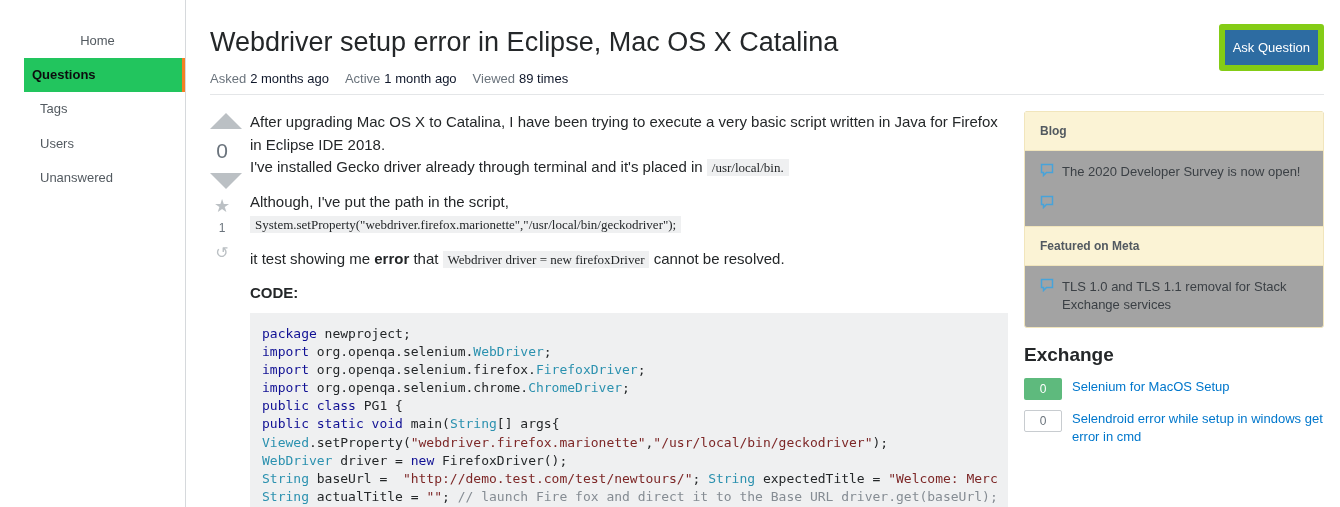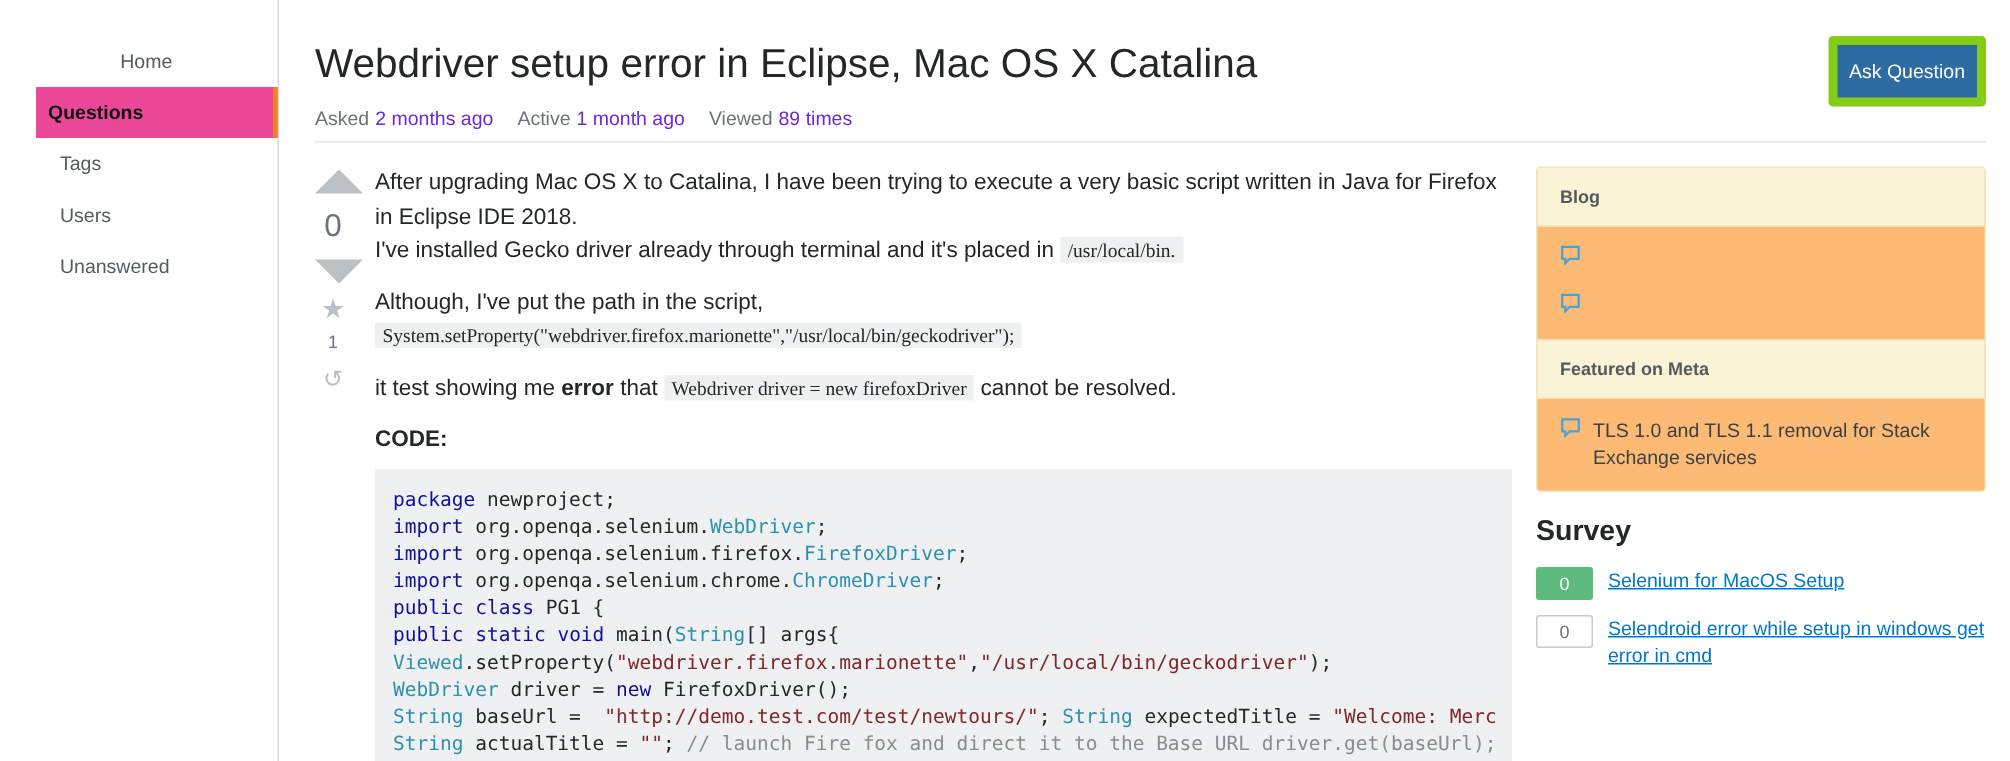--- a/index.html
+++ b/index.html
@@ -22,21 +22,21 @@
     .nav-item {
       display: block;
       padding: 8px 6px 8px 8px;
       margin-left: 32px;
       color: #535a60;
       font-size: 13px;
       cursor: pointer;
       line-height: 1.4;
     }
     .nav-item.active {
-      background: #ec4899;
+      background: #22c55e;
       color: #0c0d0e;
       font-weight: bold;
       border-right: 3px solid #f48024;
       margin-left: 24px;
     }
     .content-area {
       flex: 1;
       padding: 24px 16px 0 24px;
       min-width: 0;
     }
@@ -66,21 +66,21 @@
     }
     .question-meta {
       display: flex;
       gap: 16px;
       padding-bottom: 8px;
       border-bottom: 1px solid #e4e6e8;
       margin-bottom: 16px;
       font-size: 13px;
     }
     .meta-label { color: #6a737c; margin-right: 4px; }
-    .meta-value { color: #6d28d9; }
+    .meta-value { color: #0f172a; }
     .main-row {
       display: flex;
       gap: 16px;
     }
     .qa-column {
       flex: 1;
       display: flex;
       min-width: 0;
     }
     .vote-column {
@@ -142,21 +142,21 @@
     }
     .kw { color: #101094; }
     .typ { color: #2b91af; }
     .str { color: #7d2727; }
     .cmt { color: #858c93; }
     .right-sidebar {
       width: 300px;
       flex-shrink: 0;
     }
     .bulletin {
-      background: #fdba74;
+      background: #a3a3a3;
       border: 1px solid #f1e5bc;
       border-radius: 3px;
       margin-bottom: 16px;
     }
     .bulletin-header {
       background: #fbf3d5;
       border-bottom: 1px solid #f1e5bc;
       padding: 12px 15px;
       font-size: 12px;
       font-weight: bold;
@@ -195,21 +195,20 @@
       border-radius: 2px;
       border: 1px solid transparent;
     }
     .related-count.answered { background: #5eba7d; color: #fff; }
     .related-count.unanswered { background: #fff; color: #6a737c; border-color: #c8ccd0; }
     .related-link {
       color: #07c;
       font-size: 13px;
       line-height: 1.4;
       cursor: pointer;
-      text-decoration: underline;
     }
     h3 { font-size: 15px; font-weight: bold; margin-bottom: 8px; }
   </style>
 </head>
 <body>
 
 <div class="layout">
   <nav class="left-sidebar">
     <a class="nav-item" style="margin-left:8px;text-align:center;">Home</a>
     <a class="nav-item active">Questions</a>
@@ -262,40 +261,41 @@
 
       <aside class="right-sidebar">
         <div class="bulletin">
           <div class="bulletin-header">Blog</div>
           <div class="bulletin-item">
             <span class="bulletin-icon">
               <svg width="14" height="14" viewBox="0 0 14 14">
                   <path fill="none" stroke="#47a3da" stroke-width="1.5" d="M1.5 1.5h11v8h-6l-3 3v-3h-2z"></path>
                 </svg>
             </span>
+            <span>The 2020 Developer Survey is now open!</span>
           </div>
           <div class="bulletin-item">
             <span class="bulletin-icon">
               <svg width="14" height="14" viewBox="0 0 14 14">
                   <path fill="none" stroke="#47a3da" stroke-width="1.5" d="M1.5 1.5h11v8h-6l-3 3v-3h-2z"></path>
                 </svg>
             </span>
           </div>
           <div class="bulletin-header" style="border-top:1px solid #f1e5bc;">Featured on Meta</div>
           <div class="bulletin-item">
             <span class="bulletin-icon">
               <svg width="14" height="14" viewBox="0 0 14 14">
                   <path fill="none" stroke="#47a3da" stroke-width="1.5" d="M1.5 1.5h11v8h-6l-3 3v-3h-2z"></path>
                 </svg>
             </span>
             <span>TLS 1.0 and TLS 1.1 removal for Stack Exchange services</span>
           </div>
         </div>
 
-        <h2 class="related-header">Survey</h2>
+        <h2 class="related-header">Exchange</h2>
         <div class="related-item">
           <div class="related-count answered">0</div>
           <a class="related-link">Selenium for MacOS Setup</a>
         </div>
         <div class="related-item">
           <div class="related-count unanswered">0</div>
           <a class="related-link">Selendroid error while setup in windows get error in cmd</a>
         </div>
       </aside>
     </div>

